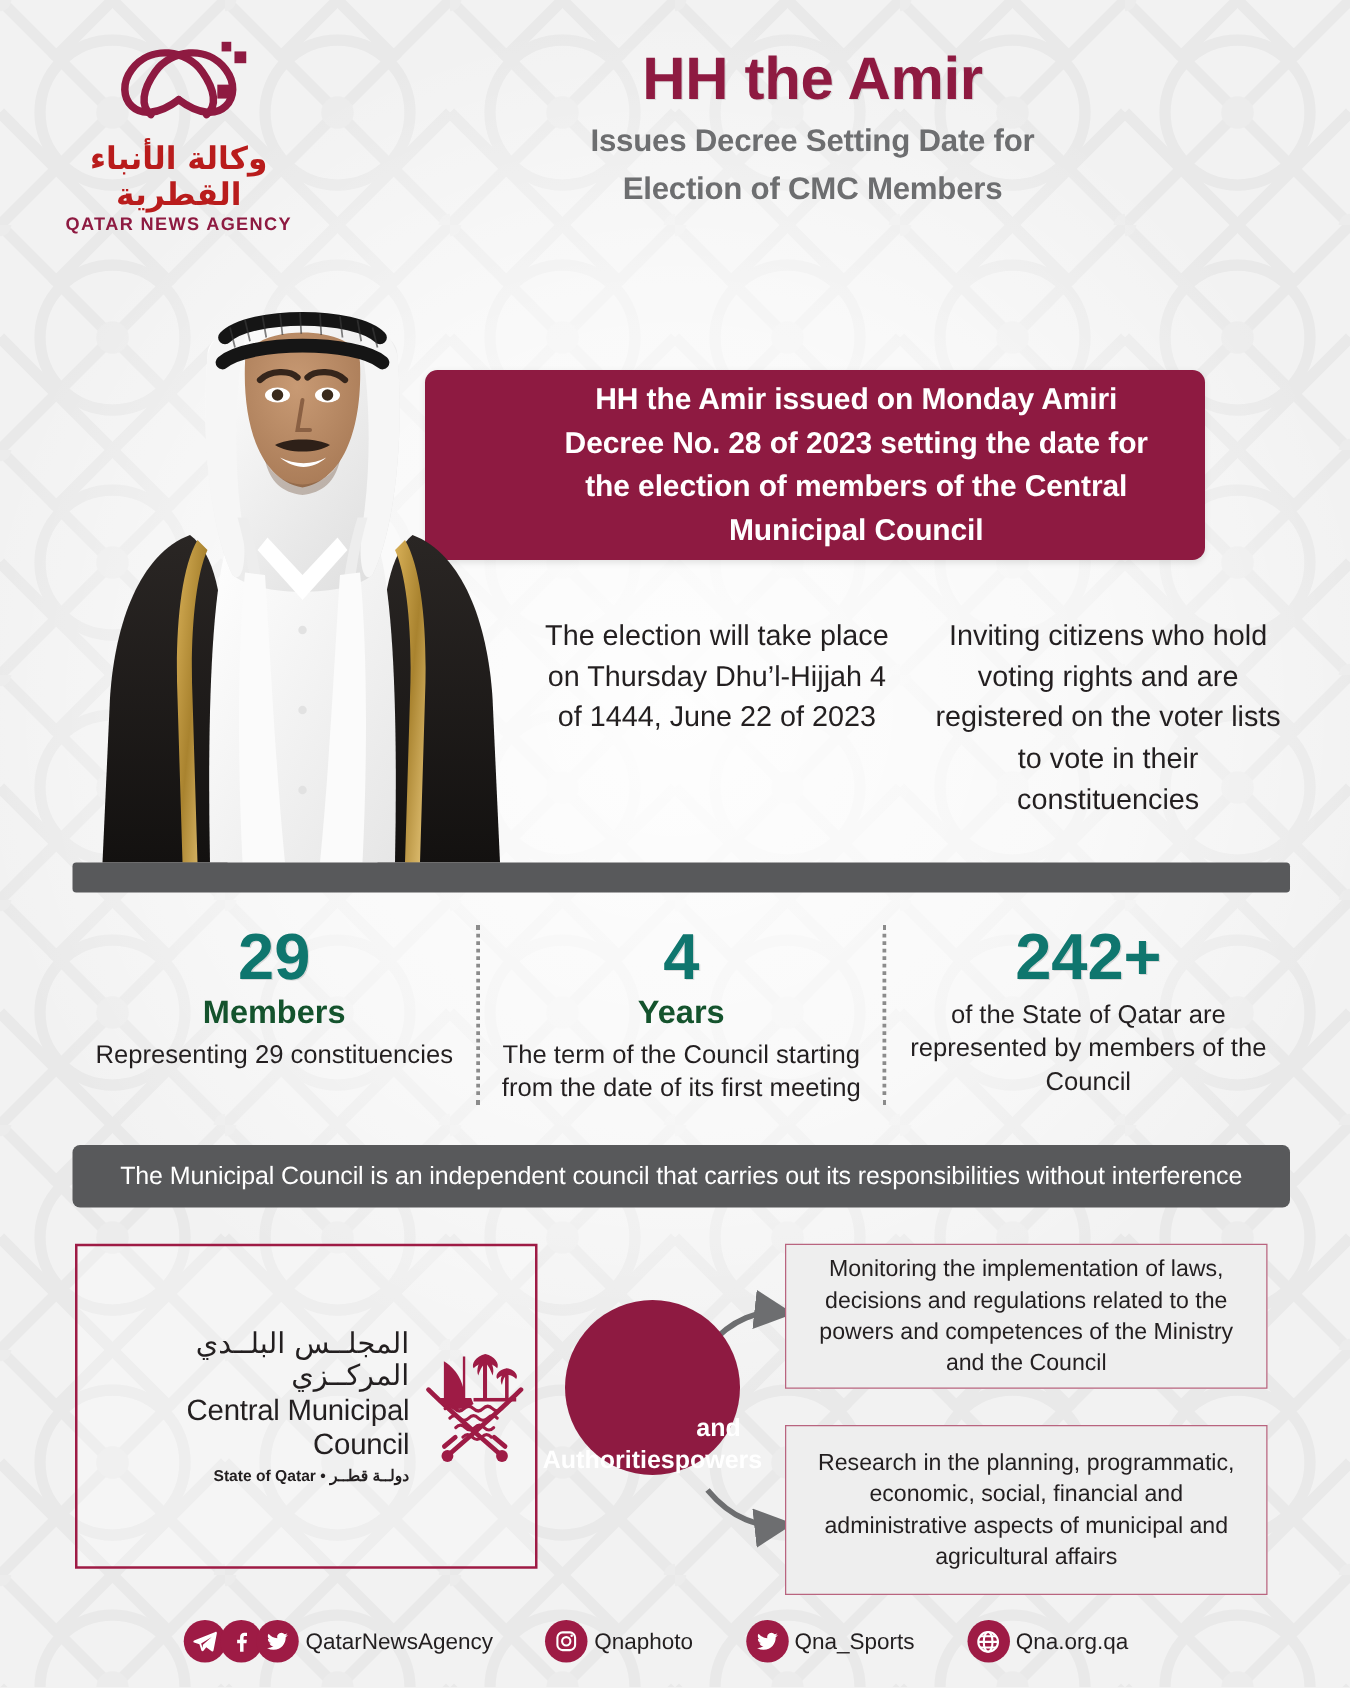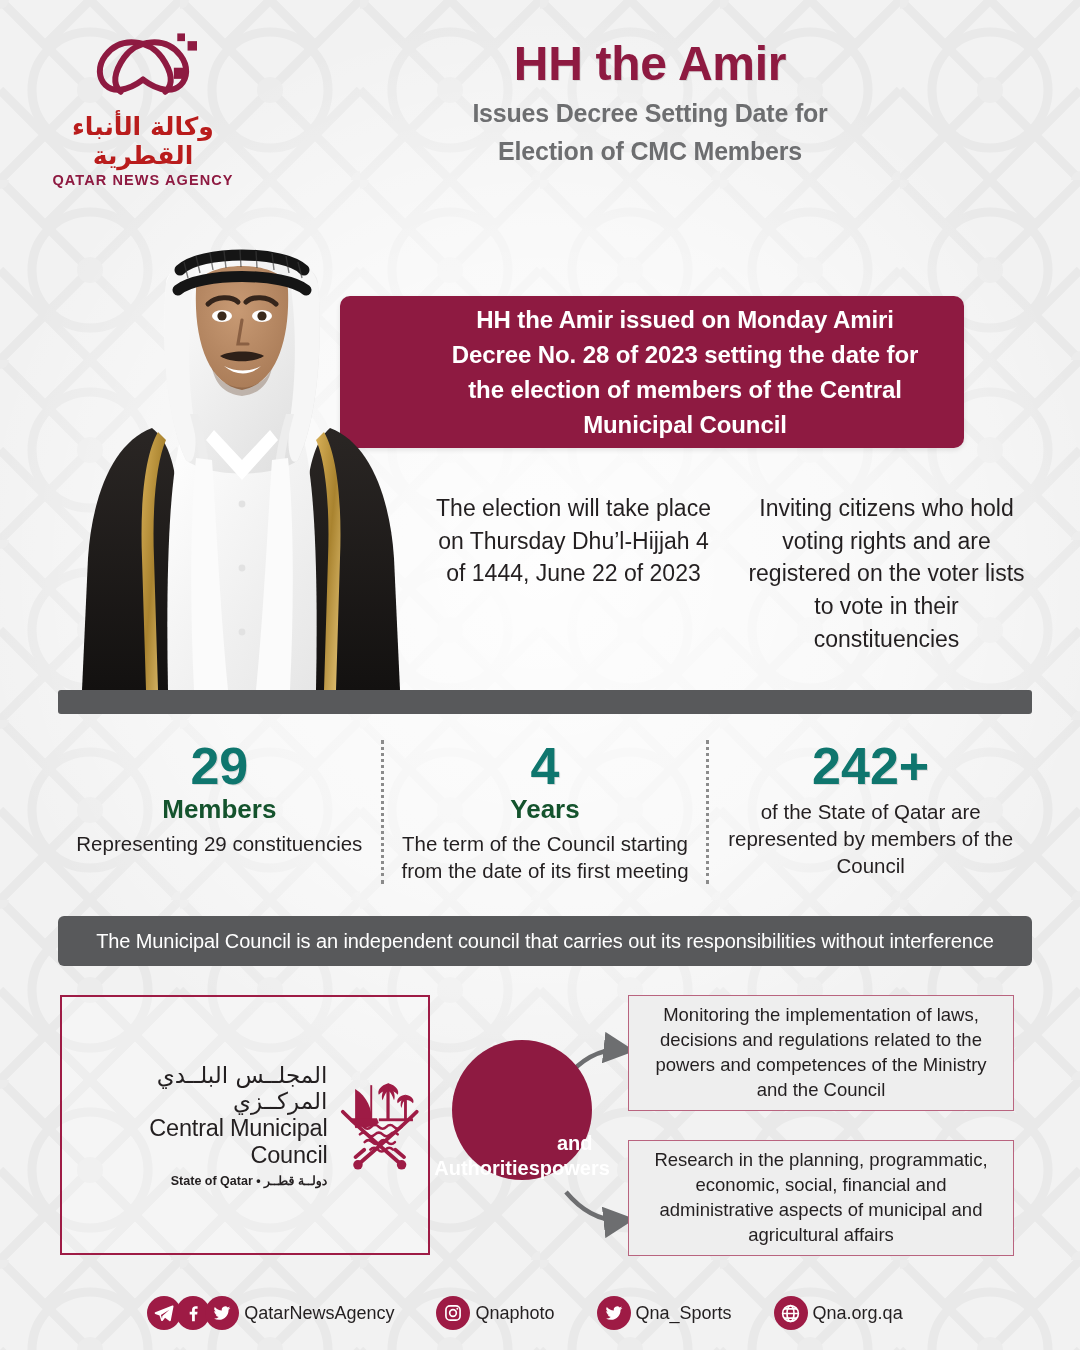--- a/index.html
+++ b/index.html
@@ -103,21 +103,21 @@
   #authorities-circle span { color:#fff; font-size:20px; font-weight:bold; line-height:1.22; text-align:center; }
 
   .power-box {
     position:absolute; left:628px; width:386px; z-index:2;
     border:1.5px solid #b9647f; background:#eeeeee;
     display:flex; align-items:center; justify-content:center;
     text-align:center; padding:0 12px;
     font-size:18.5px; line-height:1.34; color:#231f20;
   }
   #power-box-1 { top:995px; height:116px; }
-  #power-box-2 { top:1140px; height:116px; }
+  #power-box-2 { top:1140px; height:136px; }
 
   #arrows { position:absolute; left:560px; top:1020px; width:90px; height:230px; z-index:2; }
 
   
   #footer {
     position:absolute; left:0; top:1288px; width:1080px; height:50px; z-index:2;
     display:flex; align-items:center; justify-content:center; gap:12px;
   }
   .f-group { display:flex; align-items:center; }
   .f-icon { width:34px; height:34px; border-radius:50%; background:#9E1B45;

